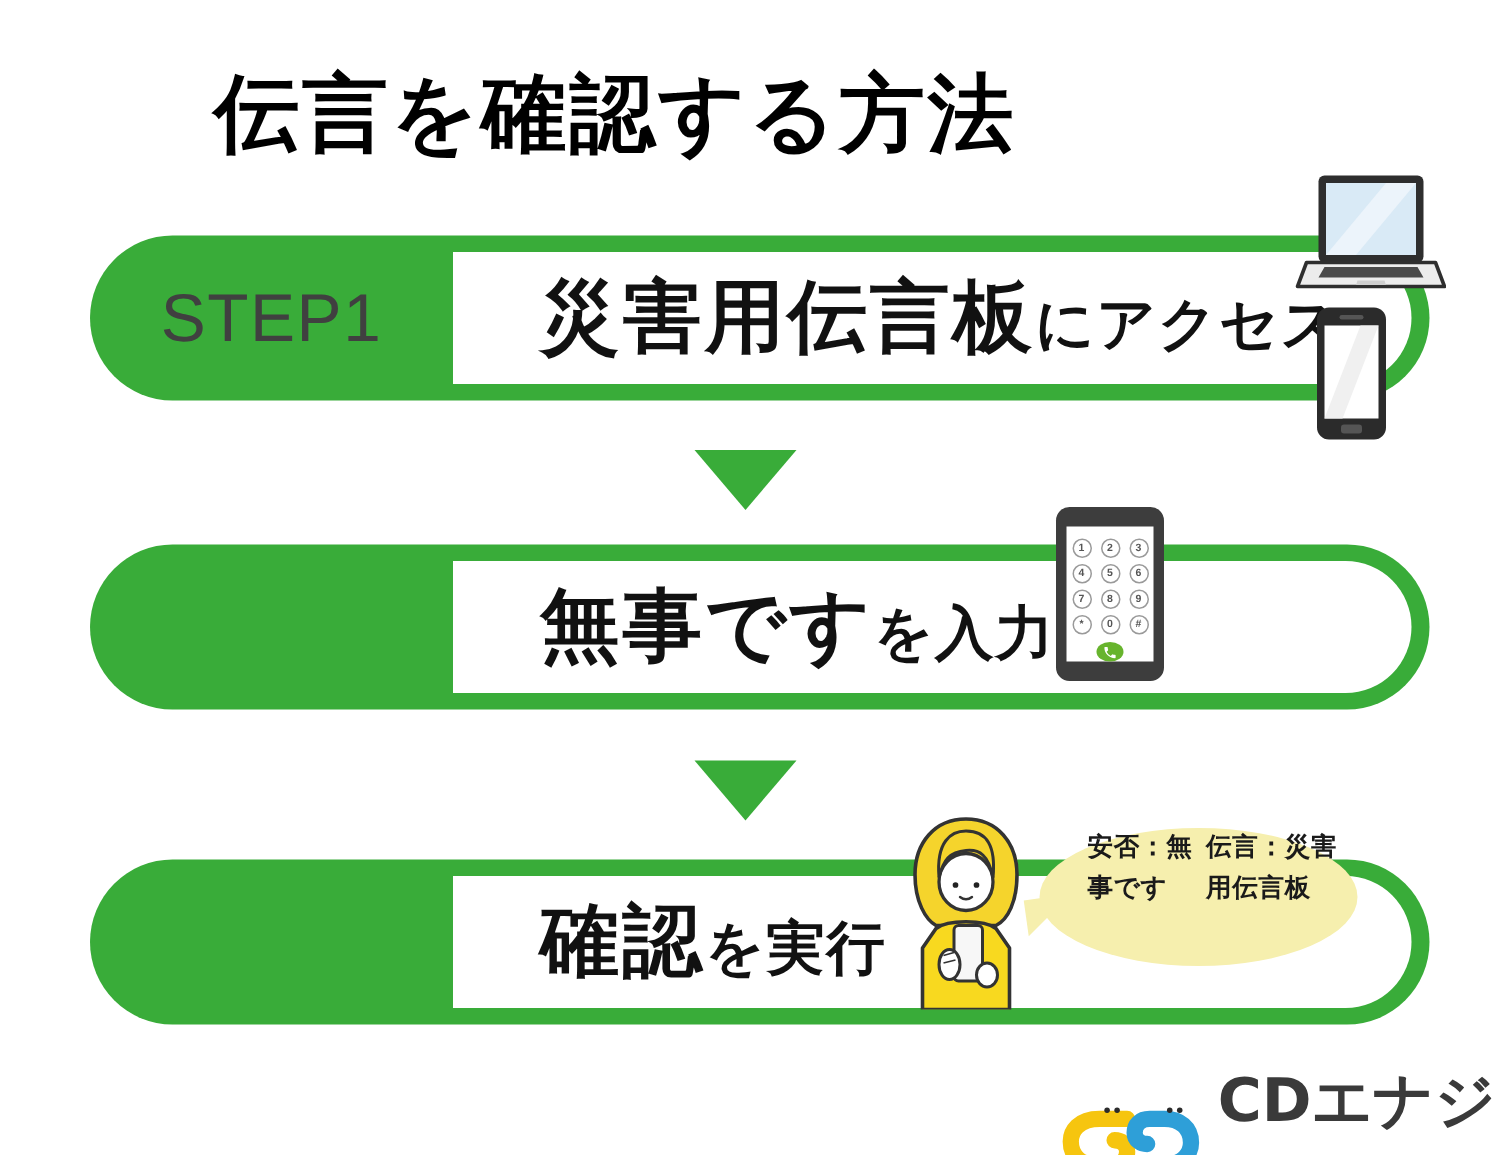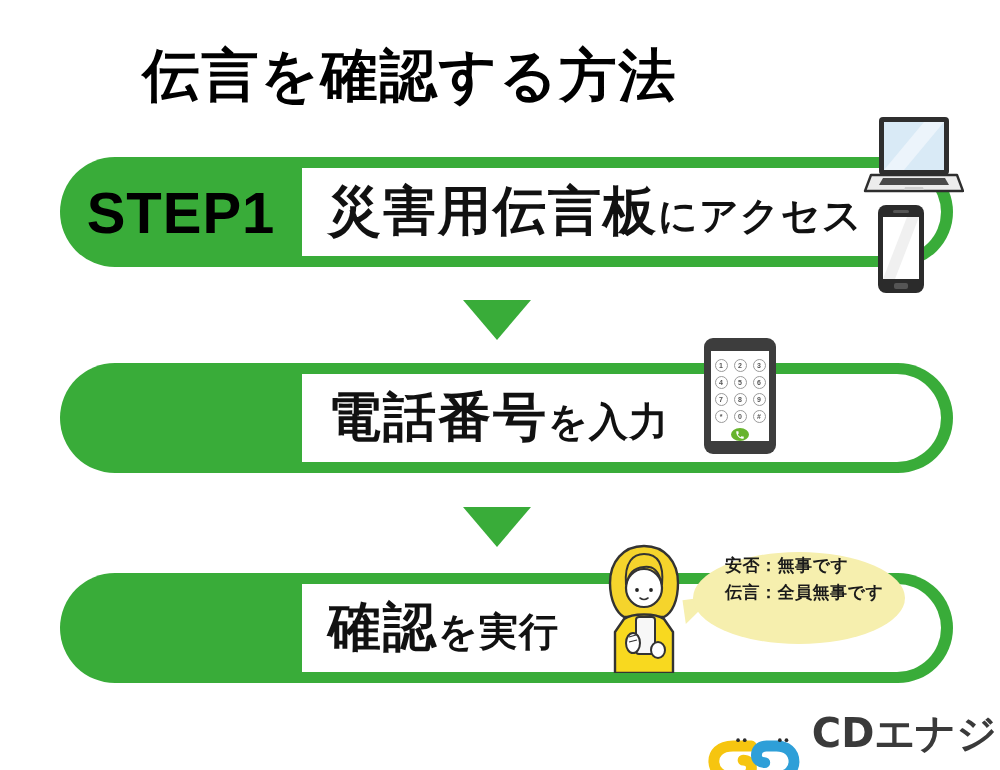--- a/index.html
+++ b/index.html
@@ -18,25 +18,25 @@
   .title{position:absolute;top:38px;left:0;width:820px;text-align:center;
     font-size:57px;font-weight:900;color:#000;letter-spacing:2px;
     font-family:"DejaVu Sans", sans-serif;}
 
   .step-row{position:absolute;left:60px;width:893px;height:110px;
     background:var(--green);border-radius:55px;}
   .row1{top:157px;} .row2{top:363px;} .row3{top:573px;}
 
   .step-label{position:absolute;left:0;top:0;width:242px;height:100%;
     display:flex;align-items:center;justify-content:center;
-    color:#000000;font-size:58px;font-weight:bold;letter-spacing:1px;}
+    color:#404040;font-size:45px;font-weight:normal;letter-spacing:1px;}
 
   .step-white{position:absolute;left:242px;top:11px;right:12px;bottom:11px;
     background:#fff;border-radius:0 45px 45px 0;
-    display:flex;align-items:center;padding-left:26px;}
+    display:flex;align-items:center;padding-left:58px;}
   .step-text{white-space:nowrap;font-family:"DejaVu Sans", sans-serif;}
   .main-text{font-size:53px;font-weight:bold;color:var(--ink);letter-spacing:2px;}
   .sub-text{font-size:39px;font-weight:bold;color:var(--ink);letter-spacing:1px;}
 
   .arrow{position:absolute;width:0;height:0;
     border-left:34px solid transparent;border-right:34px solid transparent;
     border-top:40px solid var(--green);}
   .arrow1{left:463px;top:300px;}
   .arrow2{left:463px;top:507px;}
 
@@ -52,21 +52,21 @@
   .kkey{width:13px;height:13px;border:1px solid #9a9a9a;border-radius:50%;
     display:flex;align-items:center;justify-content:center;
     font-size:7px;color:#555;font-weight:bold;line-height:1;}
   .callbtn{margin-top:5px;width:18px;height:18px;border-radius:50%;background:#67B42D;
     display:flex;align-items:center;justify-content:center;}
 
   .woman{left:596px;top:543px;z-index:3;}
 
   .bubble{position:absolute;left:693px;top:552px;width:212px;height:92px;
     background:var(--bubble);border-radius:50%;z-index:3;
-    display:flex;flex-direction:column;padding-left:32px;}
+    display:flex;flex-direction:row;justify-content:center;padding-left:32px;}
   .bubble-line{font-size:17px;font-weight:bold;color:#1a1a1a;line-height:27px;
     letter-spacing:0.5px;font-family:"DejaVu Sans", sans-serif;}
   .bubble-tail{position:absolute;left:684px;top:598px;width:0;height:0;
     border-top:24px solid var(--bubble);border-right:32px solid transparent;
     transform:rotate(-8deg);z-index:3;}
 
   .logo{position:absolute;left:708px;top:706px;display:flex;align-items:center;gap:12px;}
   .logo-text{font-size:40px;font-weight:bold;color:#3a3a3a;letter-spacing:0px;
     font-family:"DejaVu Sans", sans-serif;}
 </style>
@@ -101,21 +101,21 @@
     <polygon points="7,75 31,13 43,13 19,75" fill="#f0f0f0"></polygon>
     <rect x="17" y="6" width="16" height="3" rx="1.5" fill="#555"></rect>
     <rect x="18" y="79" width="14" height="6" rx="2" fill="#555"></rect>
   </svg>
 
   <div class="arrow arrow1"></div>
 
   <div class="step-row row2">
     <div class="step-white">
       <div class="step-text">
-        <span class="main-text">電話番号</span><span class="sub-text">を入力</span>
+        <span class="main-text">無事です</span><span class="sub-text">を入力</span>
       </div>
     </div>
   </div>
 
   <div class="icon-abs kphone">
     <div class="kscreen">
       <div class="kgrid">
         <span class="kkey">1</span>
         <span class="kkey">2</span>
         <span class="kkey">3</span>
@@ -157,21 +157,21 @@
     <path d="M28,76 C36,70 60,70 68,76 L77,89 L77,130 L19,130 L19,89 Z" fill="#F8D91F" stroke="#333" stroke-width="2.4" stroke-linejoin="round"></path>
     <rect x="40" y="74" width="19" height="37" rx="3" fill="#f7f7f7" stroke="#333" stroke-width="2"></rect>
     <ellipse cx="37" cy="100" rx="7" ry="10" fill="#fff" stroke="#333" stroke-width="2"></ellipse>
     <path d="M33,94 L40,92 M33,99 L41,97" stroke="#333" stroke-width="1.2" fill="none"></path>
     <ellipse cx="62" cy="107" rx="7" ry="8" fill="#fff" stroke="#333" stroke-width="2"></ellipse>
   </svg>
 
   <div class="bubble-tail"></div>
   <div class="bubble">
     <div class="bubble-line">安否：無事です</div>
-    <div class="bubble-line">伝言：全員無事です</div>
+    <div class="bubble-line">伝言：災害用伝言板</div>
   </div>
 
   <div class="logo">
     <svg width="110" height="58" viewBox="0 0 110 58">
       <path d="M52,11 L30,11 C13,11 7,21 7,29 C7,41 16,48 28,48 L40,48 C48,48 52,43 52,37 C52,31 47,28 42,28" fill="none" stroke="#F6C50F" stroke-width="13" stroke-linecap="round" stroke-linejoin="round"></path>
       <path d="M58,48 L80,48 C97,48 103,38 103,30 C103,18 94,11 82,11 L70,11 C62,11 58,16 58,22 C58,28 63,31 68,31" fill="none" stroke="#2E9FD8" stroke-width="13" stroke-linecap="round" stroke-linejoin="round"></path>
       <circle cx="36" cy="4" r="2.2" fill="#2b2b2b"></circle>
       <circle cx="44" cy="4" r="2.2" fill="#2b2b2b"></circle>
       <circle cx="86" cy="4" r="2.2" fill="#2b2b2b"></circle>
       <circle cx="94" cy="4" r="2.2" fill="#2b2b2b"></circle>

